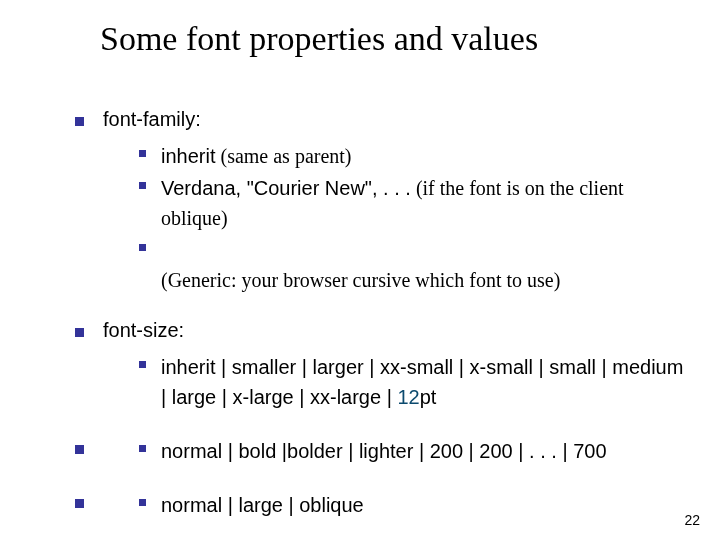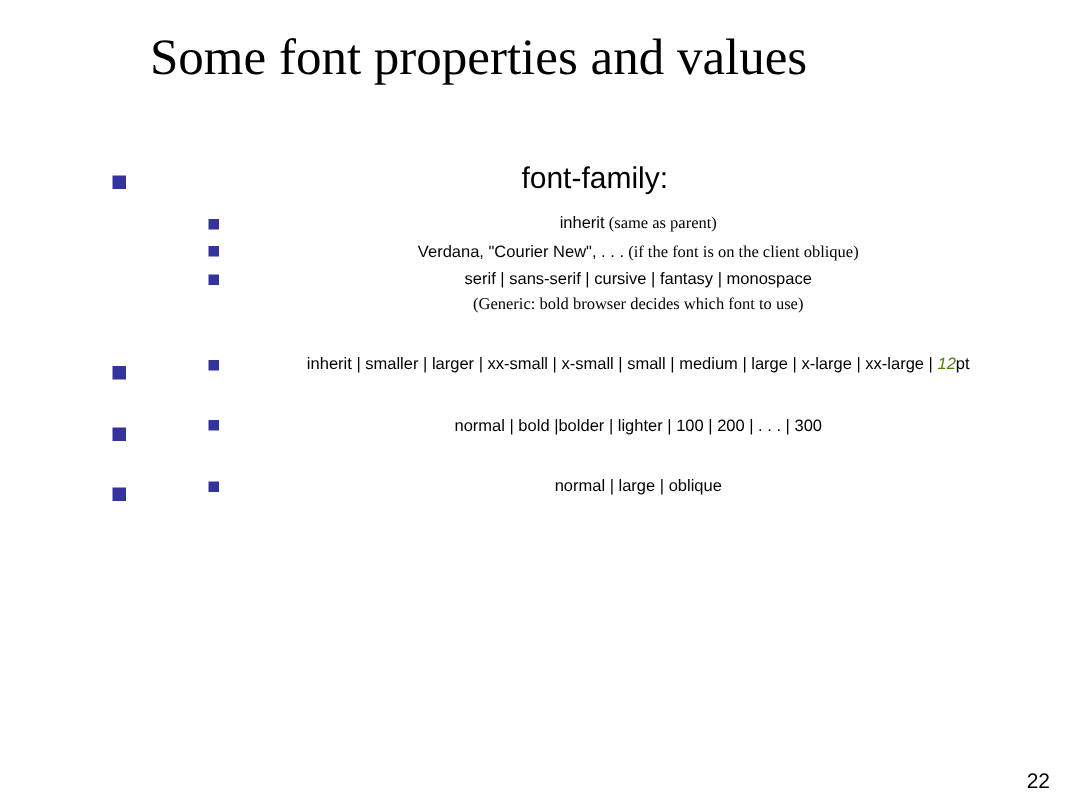--- a/index.html
+++ b/index.html
@@ -23,40 +23,39 @@
     font-family: "Times New Roman", Times, serif;
     font-size: 34px;
     font-weight: 400;
     margin: 0 0 50px 70px;
     color: #000;
   }
   .lvl1 {
     list-style: none;
     padding: 0;
     margin: 0 0 16px 45px;
-    text-align: center;
   }
   .lvl1 > li {
     margin-bottom: 24px;
     position: relative;
     padding-left: 28px;
     font-size: 20px;
   }
   .lvl1 > li > .label {
     font-family: Verdana, Geneva, sans-serif;
   }
   .lvl2 {
     list-style: none;
     padding: 0;
     margin: 10px 0 0 36px;
   }
   .lvl2 > li {
     position: relative;
     padding-left: 22px;
-    font-size: 11px;
+    font-size: 20px;
     line-height: 1.5;
     margin-bottom: 2px;
   }
   .bullet {
     position: absolute;
     left: 0;
     top: 0.45em;
     width: 9px;
     height: 9px;
     background: #333399;
@@ -69,22 +68,21 @@
     height: 7px;
     background: #333399;
   }
   .mono {
     font-family: Verdana, Geneva, sans-serif;
   }
   .roman {
     font-family: "Times New Roman", Times, serif;
   }
   .num {
-    color: #4d7c0f;
-    font-style: italic;
+    color: #0c4a6e;
   }
   .pagenum {
     position: absolute;
     right: 20px;
     bottom: 12px;
     font-family: Arial, sans-serif;
     font-size: 14px;
     color: #000;
     margin-top: 29px;
   }
@@ -106,42 +104,43 @@
         <li>
           <span class="sbullet"></span>
           <span class="mono">inherit</span><span class="roman"> (same as parent)</span>
         </li>
         <li>
           <span class="sbullet"></span>
           <span class="mono">Verdana, "Courier New", . . .</span><span class="roman"> (if the font is on the client oblique)</span>
         </li>
         <li>
           <span class="sbullet"></span>
-          <span class="mono">serif | sans-serif | cursive | fantasy | monospace</span><br>
-          <span class="roman">(Generic: bold browser decides which font to use)</span>
+          <br>
+          <span class="roman">(Generic: your browser cursive which font to use)</span>
         </li>
       </ul>
     </li>
 
     <li>
       <span class="bullet"></span>
+      <span class="label mono">font-size:</span>
       <ul class="lvl2">
         <li class="nowrap">
           <span class="sbullet"></span>
           <span class="mono">inherit | smaller | larger | xx-small | x-small | small | medium | large | x-large | xx-large | </span><span class="num">12</span><span class="mono">pt</span>
         </li>
       </ul>
     </li>
 
     <li>
       <span class="bullet"></span>
       <ul class="lvl2">
         <li>
           <span class="sbullet"></span>
-          <span class="mono">normal | bold |bolder | lighter | 100 | 200 | . . . | 300</span>
+          <span class="mono">normal | bold |bolder | lighter | 200 | 200 | . . . | 700</span>
         </li>
       </ul>
     </li>
 
     <li>
       <span class="bullet"></span>
       <ul class="lvl2">
         <li>
           <span class="sbullet"></span>
           <span class="mono">normal | large | oblique</span>

